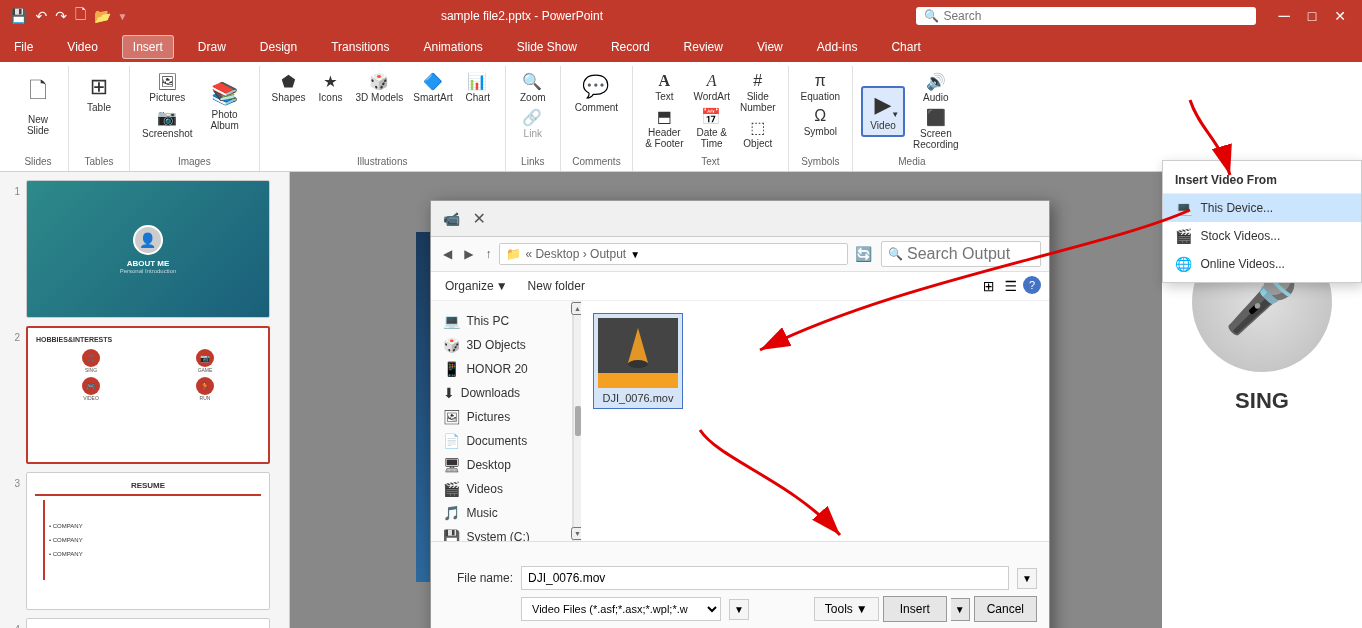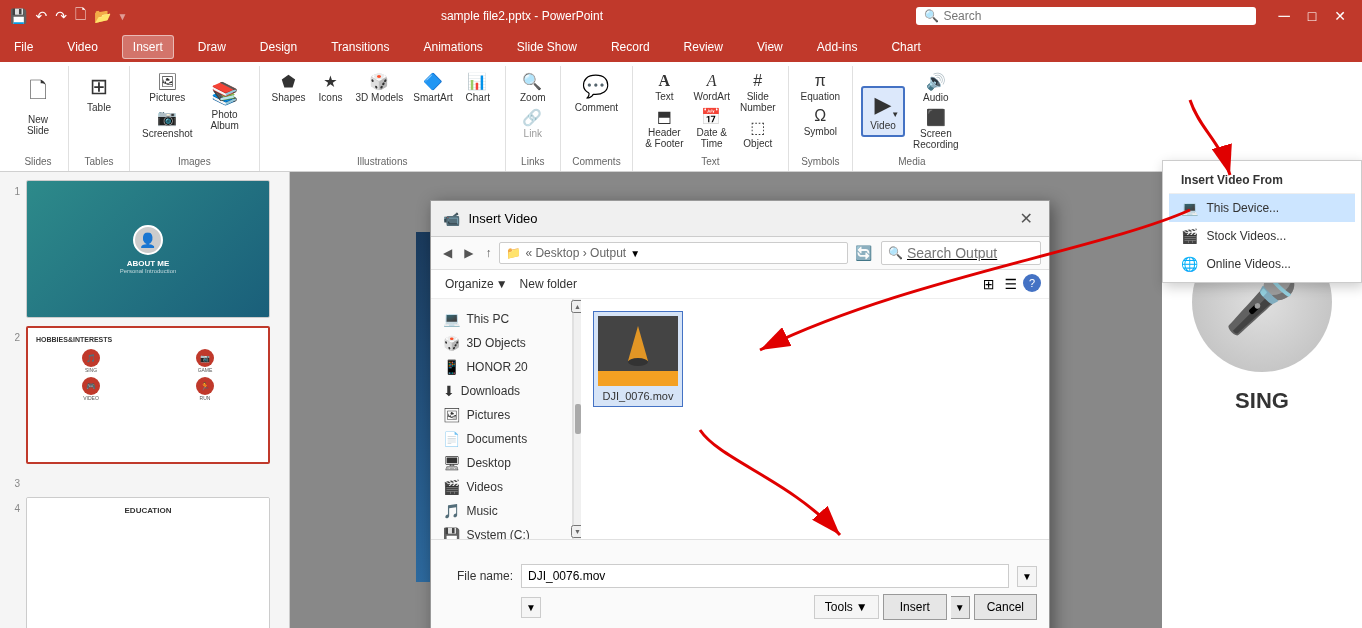--- a/index.html
+++ b/index.html
@@ -217,21 +217,21 @@
     
     #insert-video-dropdown {
       position: absolute;
       top: 160px;
       right: 0px;
       background: white;
       border: 1px solid #ccc;
       box-shadow: 2px 4px 12px rgba(0,0,0,0.2);
       width: 200px;
       z-index: 100;
-      padding: 4px 6px;
+      padding: 4px 0;
     }
     .dropdown-header {
       font-size: 12px;
       font-weight: 600;
       padding: 8px 12px 6px;
       color: #333;
       border-bottom: 1px solid #eee;
     }
     .dropdown-item {
       display: flex;
@@ -310,20 +310,21 @@
       align-items: center;
       gap: 4px;
     }
     .search-box input { border: none; outline: none; width: 100%; font-size: 12px; }
 
     
     .dialog-toolbar {
       padding: 4px 8px;
       display: flex;
       align-items: center;
+      gap: 8px;
       border-bottom: 1px solid #eee;
     }
     .organize-btn {
       background: none;
       border: none;
       cursor: pointer;
       font-size: 12px;
       color: #333;
       padding: 2px 6px;
       display: flex;
@@ -763,20 +764,34 @@
               <div class="icon-circle" style="background:#c0392b;">🏃</div>
               <span>RUN</span>
             </div>
           </div>
         </div>
       </div>
     </div>
 
     <div class="slide-thumb">
       <span class="slide-num">3</span>
+      <div class="slide-preview">
+        <div class="slide3">
+          <div style="font-size:8px;font-weight:bold;color:#333;text-align:center;">RESUME</div>
+          <div class="resume-line"></div>
+          <div style="display:flex;align-items:center;gap:4px;margin-top:4px;">
+            <div style="width:2px;height:80px;background:#c0392b;margin-left:8px;"></div>
+            <div style="display:flex;flex-direction:column;gap:8px;">
+              <div style="font-size:6px;color:#333;">• COMPANY</div>
+              <div style="font-size:6px;color:#333;">• COMPANY</div>
+              <div style="font-size:6px;color:#333;">• COMPANY</div>
+            </div>
+          </div>
+        </div>
+      </div>
     </div>
 
     <div class="slide-thumb">
       <span class="slide-num">4</span>
       <div class="slide-preview">
         <div class="slide4">
           <div style="font-size:8px;font-weight:bold;color:#333;text-align:center;">EDUCATION</div>
 
         </div>
       </div>
@@ -815,37 +830,36 @@
     <span class="dropdown-icon">🌐</span>
     <span>Online Videos...</span>
   </div>
 </div>
 
 <div id="dialog-overlay">
   <div id="insert-dialog">
 
     <div class="dialog-title-bar">
       <span class="dialog-title-icon">📹</span>
-      <span class="dialog-title-text">Insert Video</span>
       <button class="dialog-close">✕</button>
     </div>
 
     <div class="dialog-addr-bar">
       <button class="addr-nav-btn">◀</button>
       <button class="addr-nav-btn">▶</button>
       <button class="addr-nav-btn">↑</button>
       <div class="addr-path">
         <span>📁</span>
         <span class="addr-path-folder">« Desktop › Output</span>
         <button class="addr-path-dropdown">▼</button>
       </div>
       <button class="addr-refresh">🔄</button>
       <div class="search-box">
         <span style="color:#aaa;">🔍</span>
-        <input type="text" style="border: none; outline: none; width: 100%; font-size: 14px; text-decoration: underline;" placeholder="Search Output">
+        <input type="text" style="border: none; outline: none; width: 100%; font-size: 16px;" placeholder="Search Output">
       </div>
     </div>
 
     <div class="dialog-toolbar">
       <button class="organize-btn">
         <span>Organize</span>
         <span>▼</span>
       </button>
       <button class="new-folder-btn">New folder</button>
       <div class="view-btns">
@@ -931,20 +945,23 @@
     </div>
 
     <div class="dialog-footer">
       <div class="footer-row">
         <span class="footer-label">File name:</span>
         <input type="text" class="footer-input" value="DJI_0076.mov" style="">
         <button class="footer-dropdown-btn">▼</button>
       </div>
       <div class="footer-row">
         <span class="footer-label"></span>
+        <select class="footer-dropdown">
+          <option>Video Files (*.asf;*.asx;*.wpl;*.w</option>
+        </select>
         <button class="footer-dropdown-btn">▼</button>
         <div class="footer-btns">
           <button class="tools-btn">
             <span>Tools</span>
             <span>▼</span>
           </button>
           <button class="insert-btn">Insert</button>
           <button class="insert-dropdown-btn">▼</button>
           <button class="cancel-btn">Cancel</button>
         </div>

